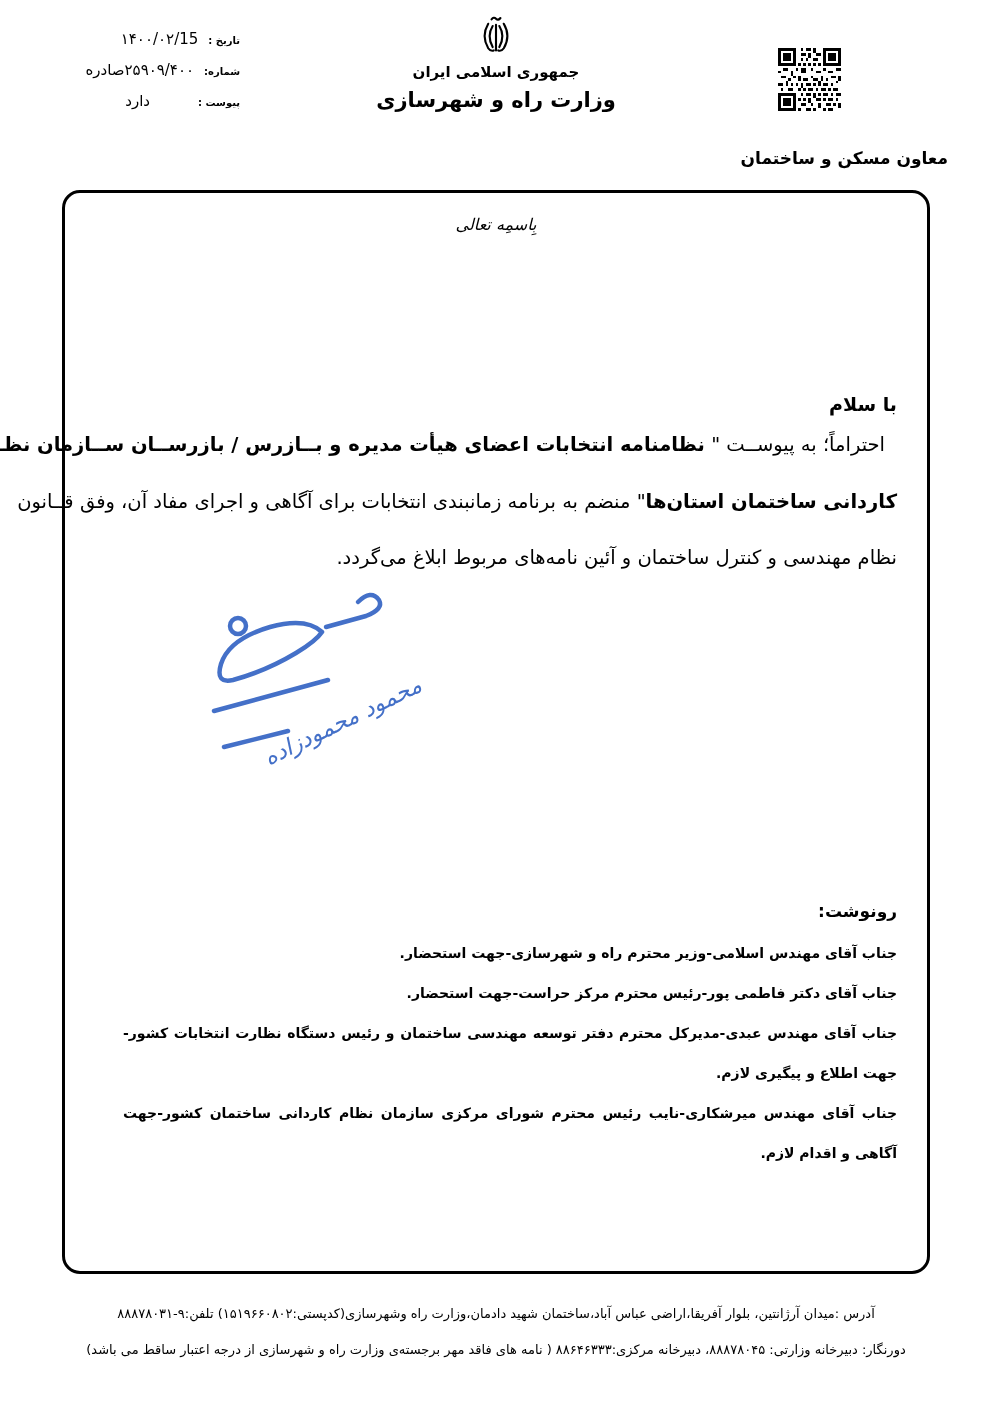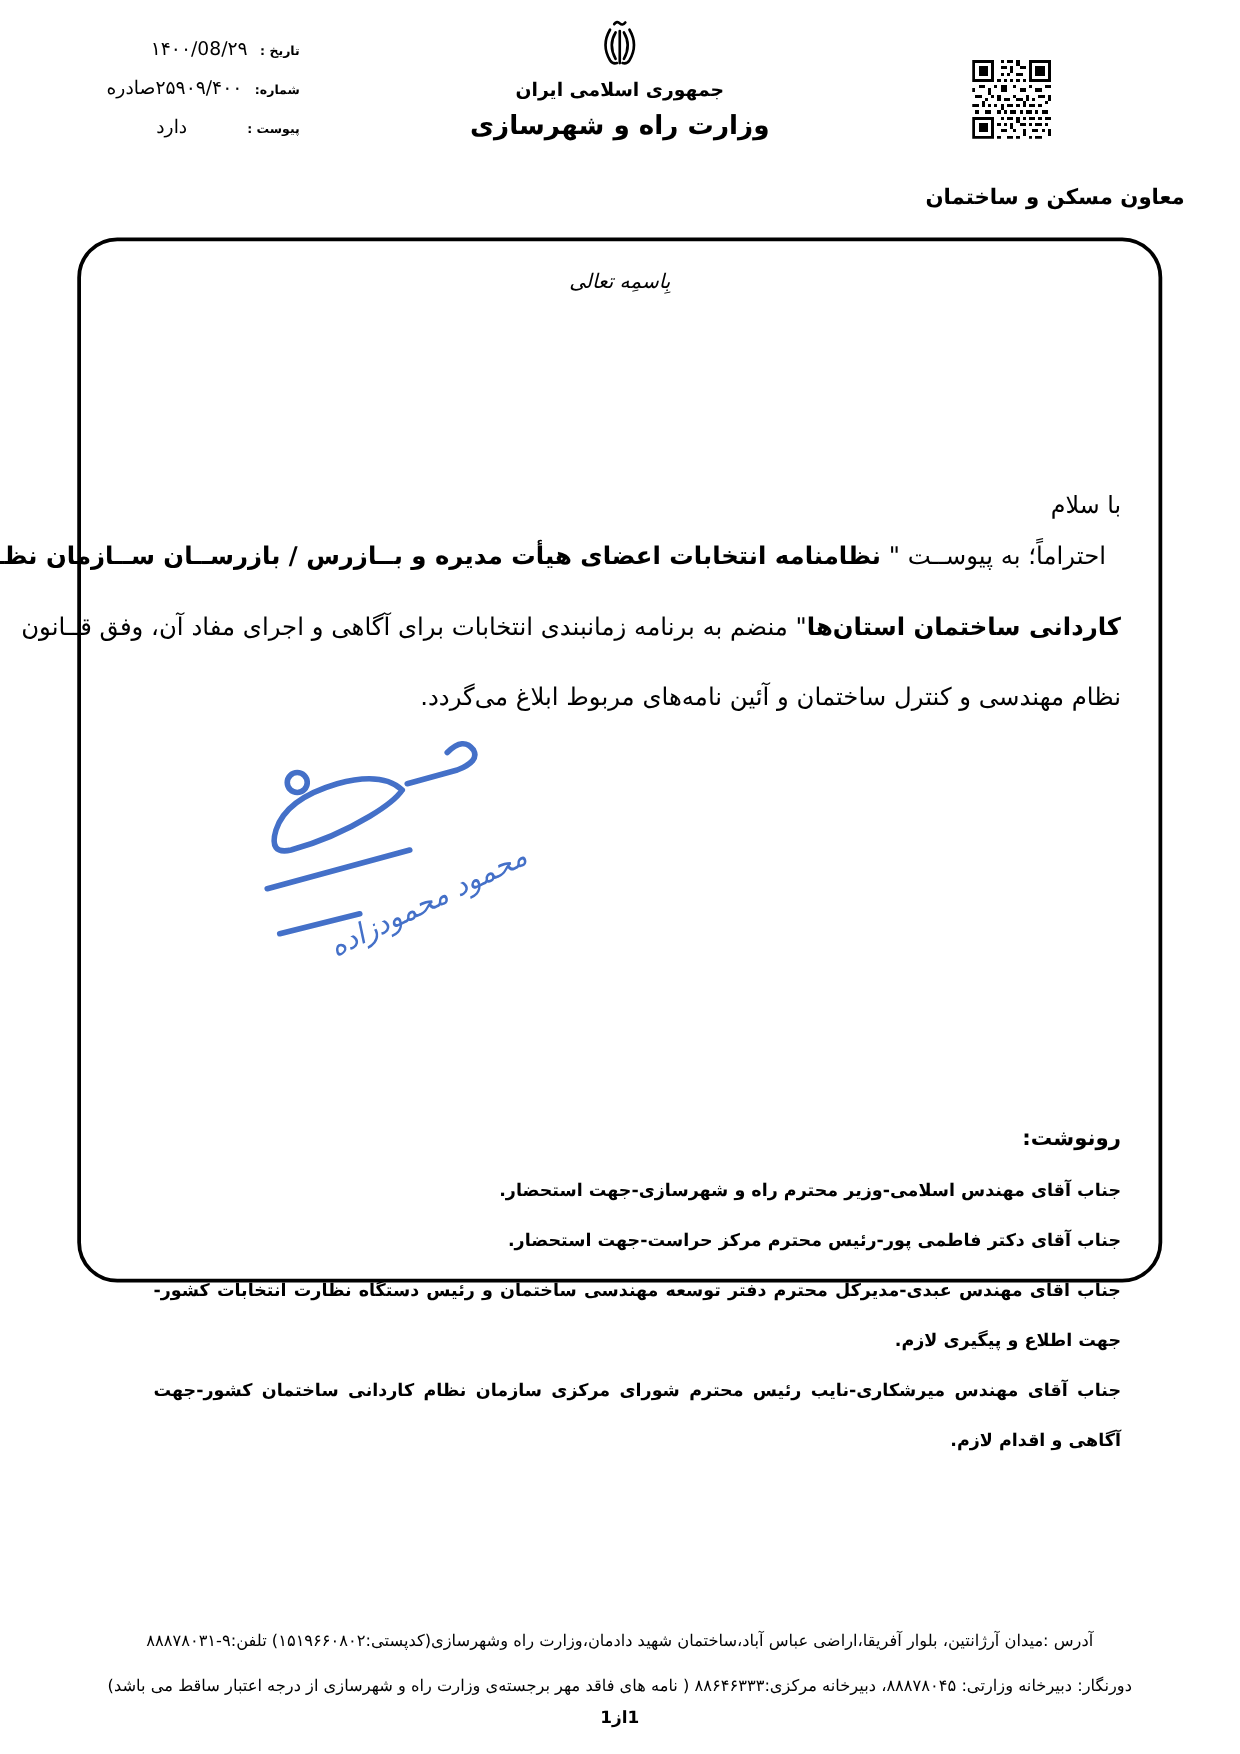--- a/index.html
+++ b/index.html
@@ -21,26 +21,26 @@
   
   .center-head { top:16px; left:0; width:100%; text-align:center; }
   .emblem { display:inline-block; }
   .country { font-size:15px; font-weight:bold; margin-top:3px; }
   .ministry { font-size:21px; font-weight:bold; margin-top:7px; }
   .qr { top:48px; left:778px; width:63px; height:63px; }
   .deputy { top:148px; right:44px; font-size:17px; font-weight:bold;text-align:center; }
 
   
   .letter-box {
-    top:190px; left:62px; width:868px; height:836px;
-    border:3px solid #000; border-radius:32px;
+    top:190px; left:62px; width:868px; height:1084px;
+    border:3px solid #000; border-radius:18px;
   }
   .basmala { top:22px; left:0; width:100%; text-align:center; font-size:16px; font-style:italic; }
   .addressee { top:74px; right:18px; font-size:20px; font-weight:bold; }
-  .salutation { top:200px; right:30px; font-size:19px; font-weight:normal; }
+  .salutation { top:200px; right:30px; font-size:19px; font-weight:bold; }
   .body-line { right:30px; left:45px; font-size:19.5px; text-align:right; }
   .body-line b { font-weight:bold; }
   .bl1 { top:240px; padding-right:12px; }
   .bl2 { top:297px; }
   .bl3 { top:353px; }
 
   .signature-svg { top:393px; left:135px; }
 
   .cc-title { top:708px; right:30px; font-size:17px; font-weight:bold; }
   .cc-list { top:740px; right:30px; left:58px; font-size:14px; font-weight:bold;
@@ -53,21 +53,21 @@
   .page-number  { top:1366px; left:0; width:100%; text-align:center; font-size:13.5px; font-weight:bold; }
 </style>
 </head>
 <body>
 
 <div class="page">
 
   <div class="abs meta">
     <div class="meta-row">
       <span class="meta-label nowrap">تاریخ :</span>
-      <span class="meta-value nowrap">۱۴۰۰/08/۲۹</span>
+      <span class="meta-value nowrap">۱۴۰۰/۰۲/15</span>
     </div>
     <div class="meta-row">
       <span class="meta-label nowrap">شماره:</span>
       <span class="meta-value nowrap">۲۵۹۰۹/۴۰۰صادره</span>
     </div>
     <div class="meta-row wide-gap">
       <span class="meta-label nowrap">پیوست :</span>
       <span class="meta-value nowrap">دارد</span>
     </div>
   </div>
@@ -145,15 +145,14 @@
     <div class="abs cc-list">
       <div class="cc-item">جناب آقای مهندس اسلامی-وزیر محترم راه و شهرسازی-جهت استحضار.</div>
       <div class="cc-item">جناب آقای دکتر فاطمی پور-رئیس محترم مرکز حراست-جهت استحضار.</div>
       <div class="cc-item">جناب آقای مهندس عبدی-مدیرکل محترم دفتر توسعه مهندسی ساختمان و رئیس دستگاه نظارت انتخابات کشور- جهت اطلاع و پیگیری لازم.</div>
       <div class="cc-item">جناب آقای مهندس میرشکاری-نایب رئیس محترم شورای مرکزی سازمان نظام کاردانی ساختمان کشور-جهت آگاهی و اقدام لازم.</div>
     </div>
   </div>
 
   <div class="abs footer-line1 nowrap">آدرس :میدان آرژانتین، بلوار آفریقا،اراضی عباس آباد،ساختمان شهید دادمان،وزارت راه وشهرسازی(کدپستی:۱۵۱۹۶۶۰۸۰۲) تلفن:۹-۸۸۸۷۸۰۳۱</div>
   <div class="abs footer-line2 nowrap">دورنگار: دبیرخانه وزارتی: ۸۸۸۷۸۰۴۵، دبیرخانه مرکزی:۸۸۶۴۶۳۳۳ ( نامه های فاقد مهر برجسته‌ی وزارت راه و شهرسازی از درجه اعتبار ساقط می باشد)</div>
-  <div class="abs page-number nowrap">1از1</div>
 
 </div>
 
 </body></html>

